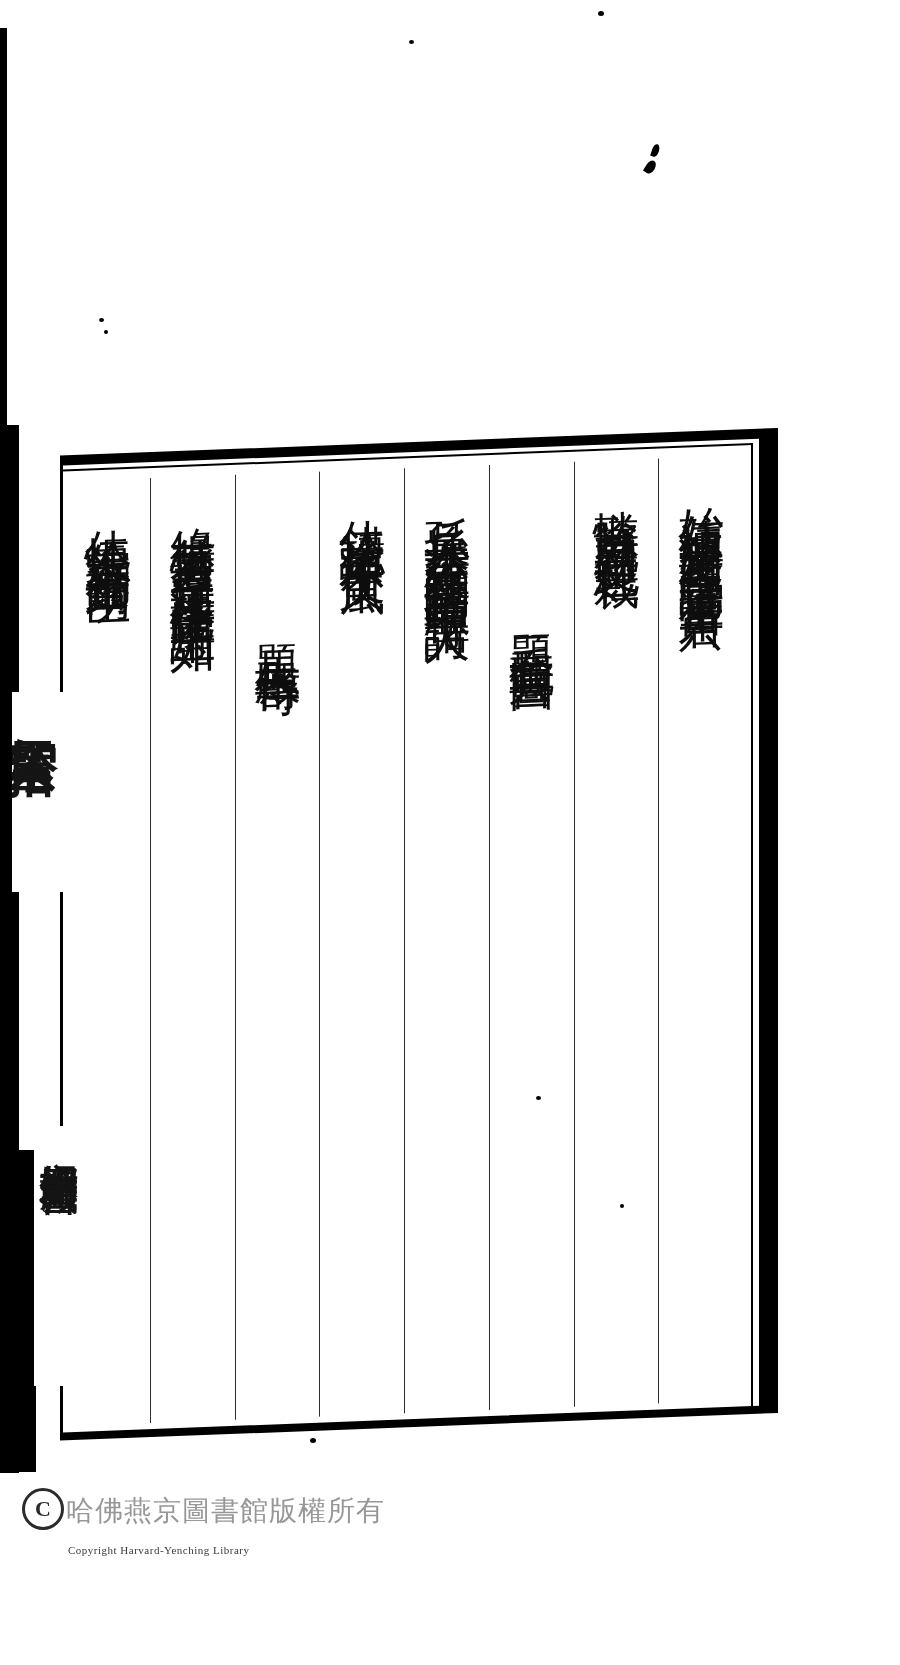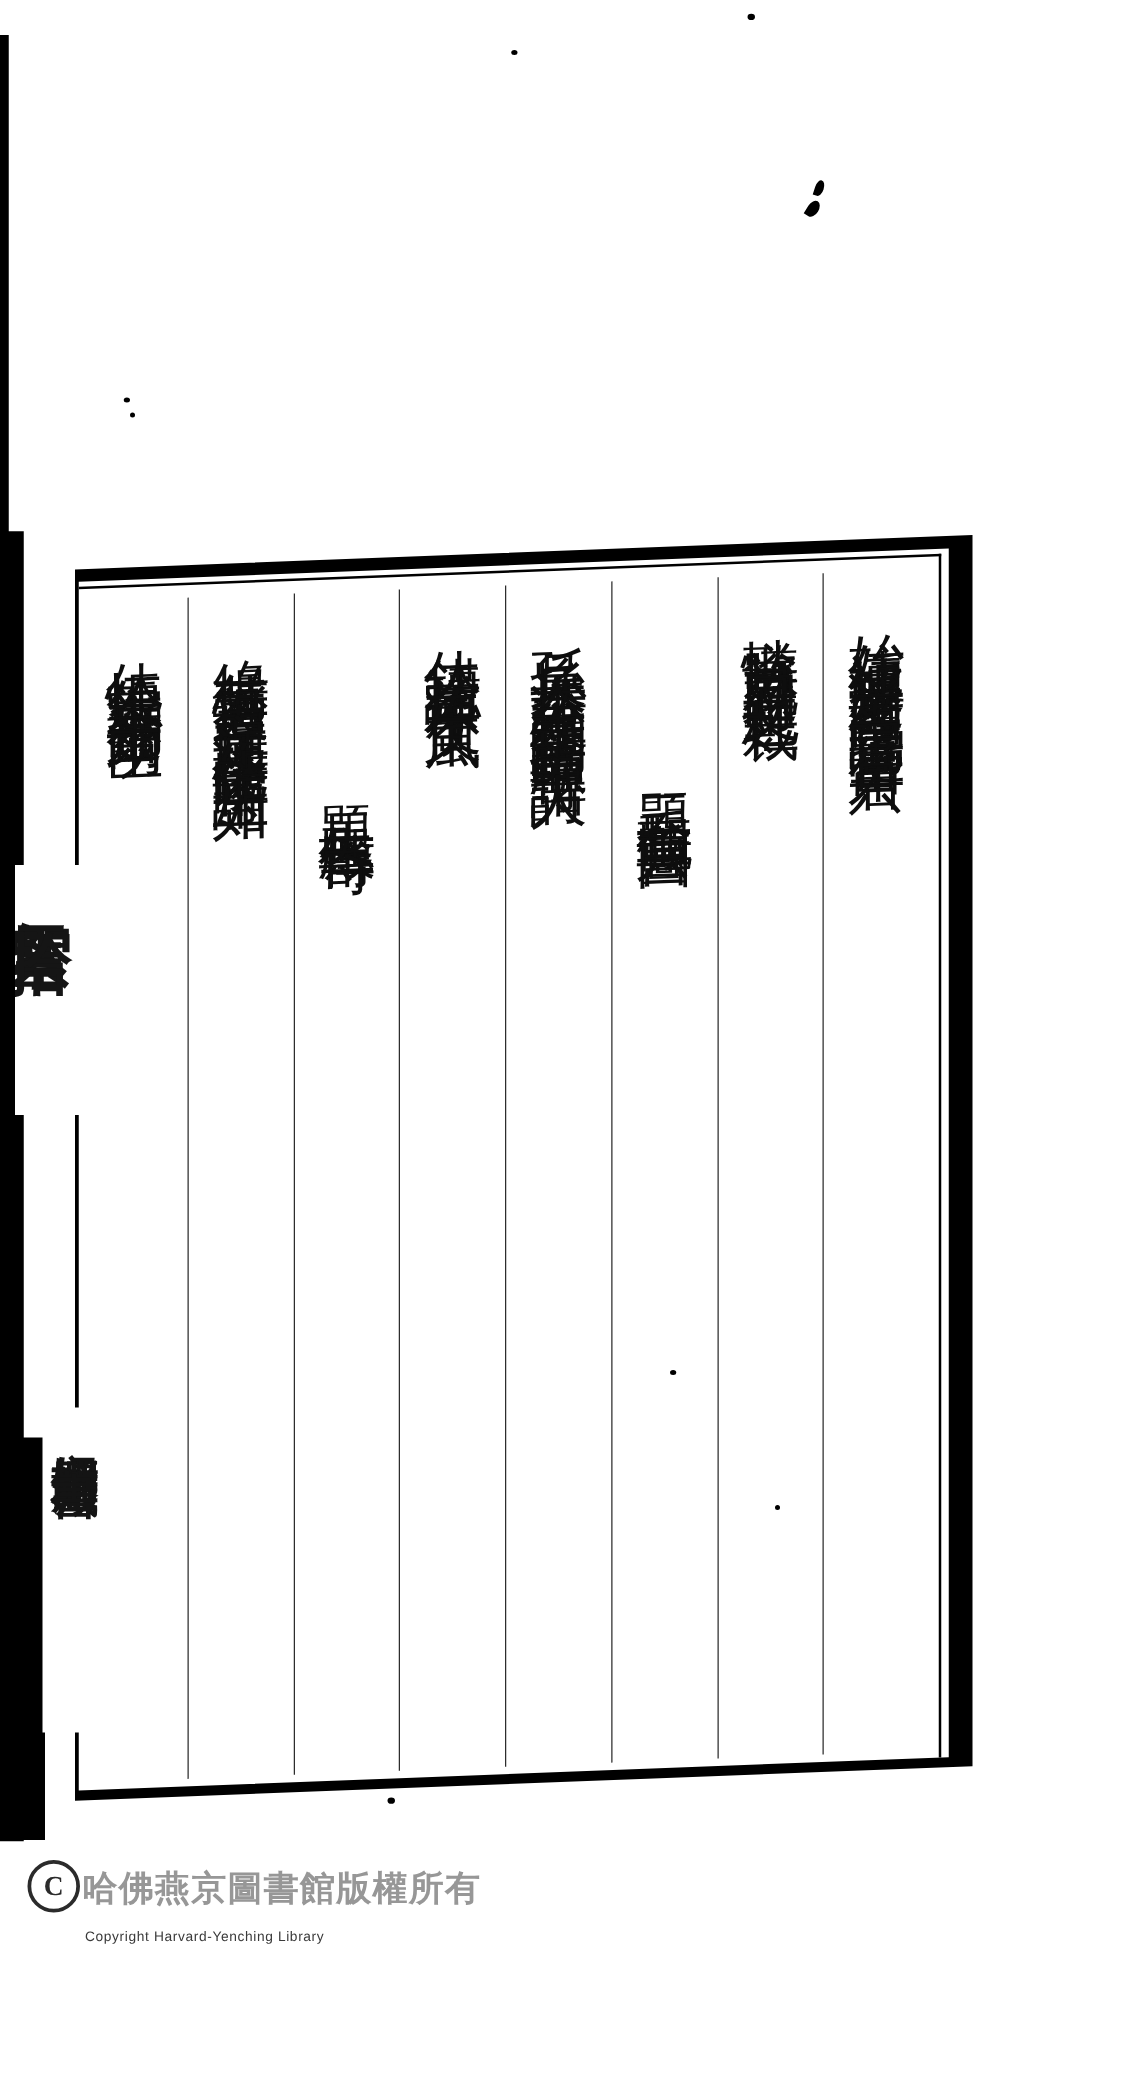--- a/index.html
+++ b/index.html
@@ -51,26 +51,26 @@
   
   .copy-circle{
     position:absolute;left:22px;top:1488px;width:36px;height:36px;
     border:3px solid #2b2b2b;border-radius:50%;z-index:2;
     display:flex;align-items:center;justify-content:center;
     font-size:22px;font-weight:700;color:#2b2b2b;
     font-family:"Liberation Serif", serif;
   }
   .copy-cjk{
     position:absolute;left:66px;top:1492px;z-index:2;
-    font-size:28px;letter-spacing:1px;color:#979797;font-weight:700;
+    font-size:28px;letter-spacing:1px;color:#979797;font-weight:400;
     font-family:"Liberation Serif", serif;white-space:nowrap;
   }
   .copy-latin{
     position:absolute;left:68px;top:1544px;z-index:2;
-    font-family:Liberation Sans, sans-serif;font-size:11px;
+    font-family:Liberation Serif, serif;font-size:11px;
     letter-spacing:0.5px;color:#3a3a3a;white-space:nowrap;
   }
   
   .speck{position:absolute;background:#000;border-radius:50%;z-index:3;}
   .comma-mark{
     position:absolute;background:#000;z-index:3;
     border-radius:60% 60% 60% 0;
   }
 </style>
 </head>

